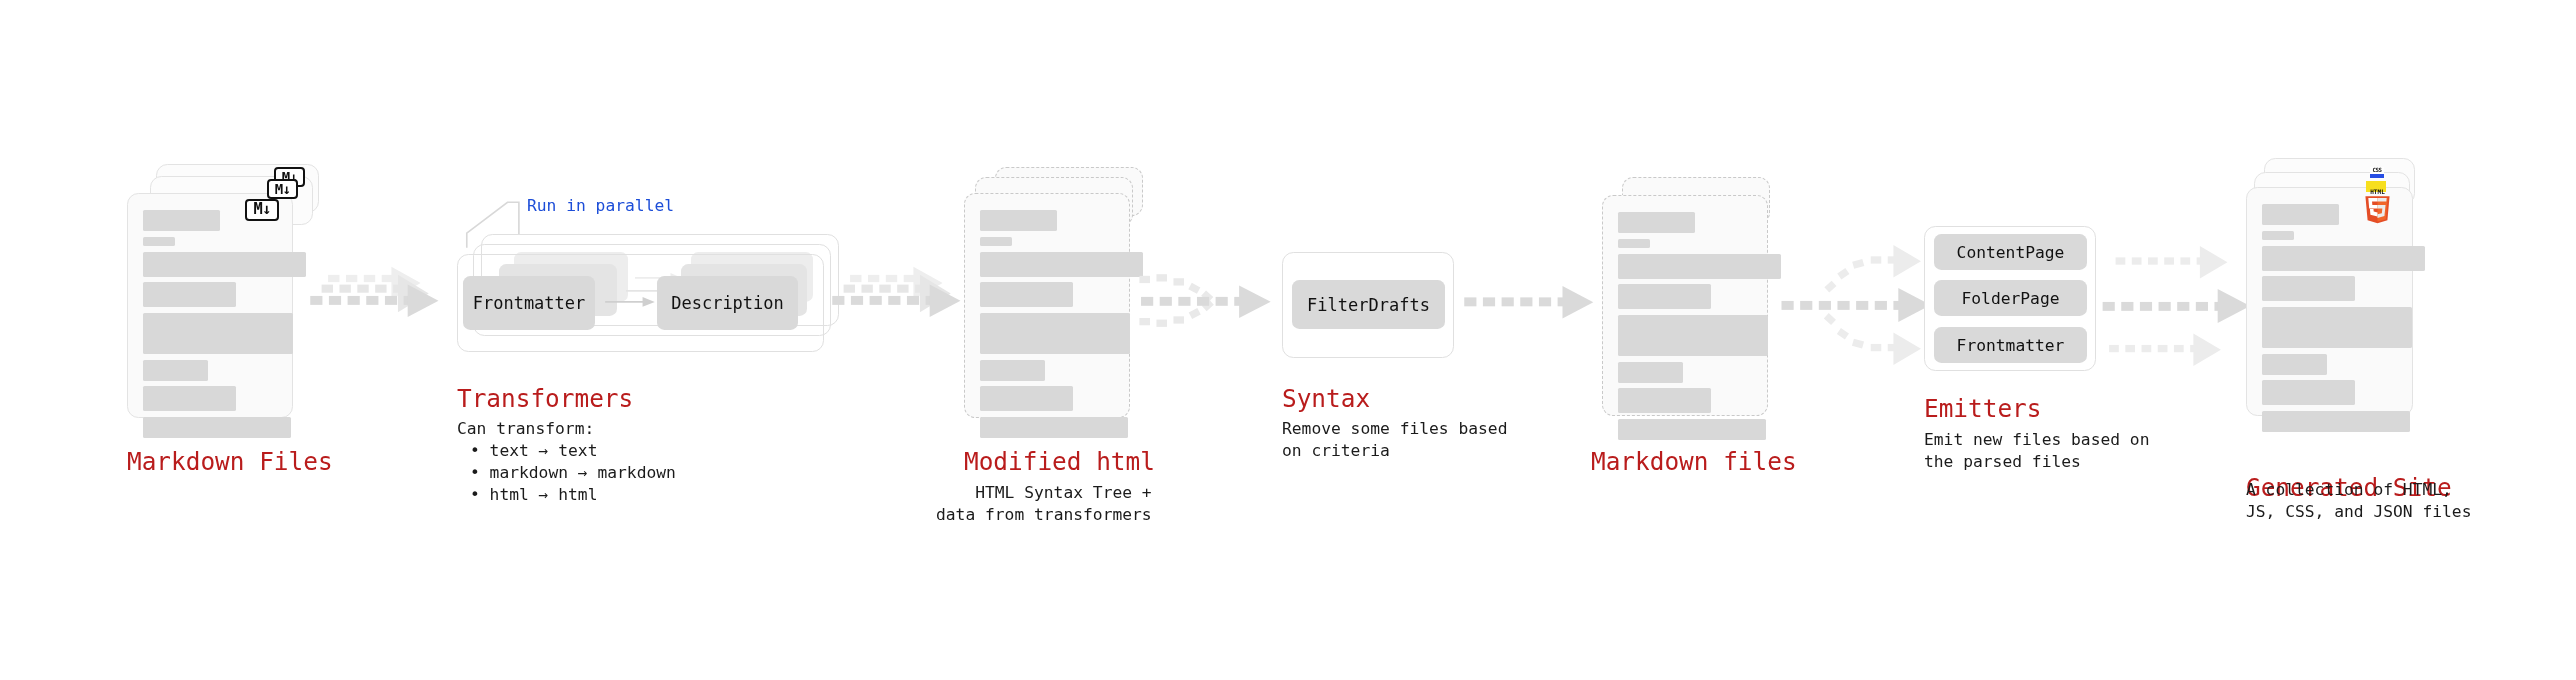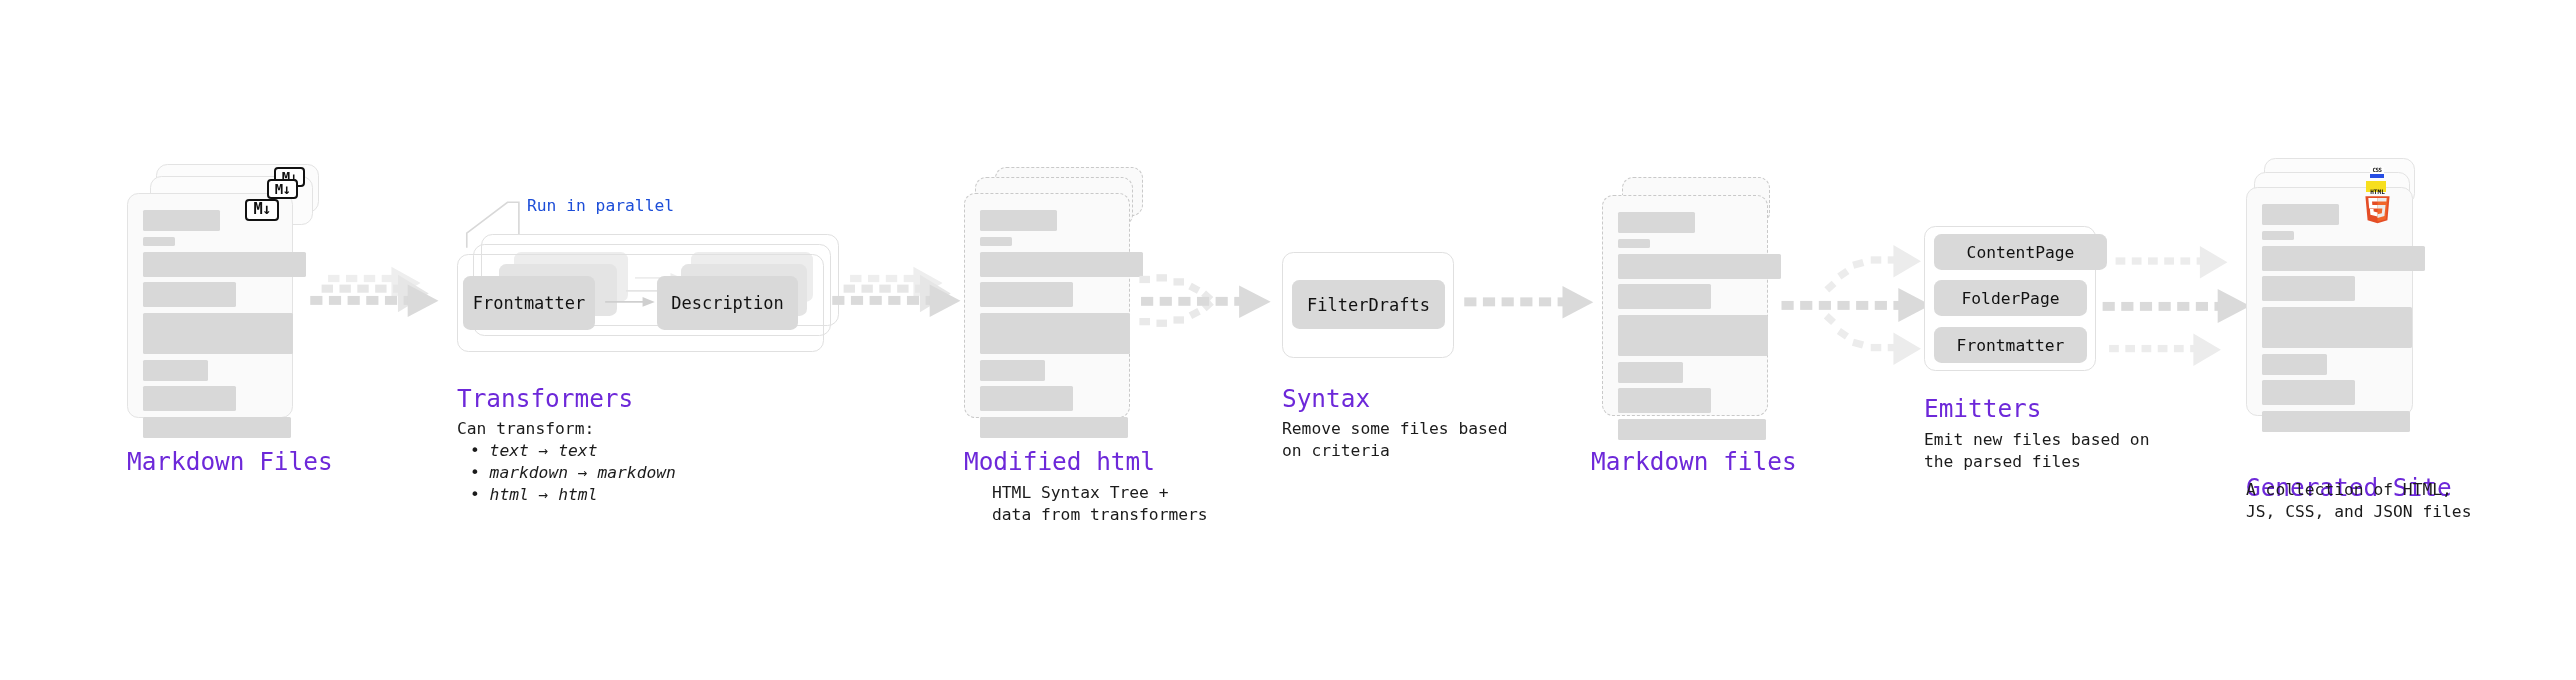--- a/index.html
+++ b/index.html
@@ -71,42 +71,42 @@
     color:#111;
     white-space:nowrap;
   }
   .pill.faded1{background:#e4e4e4;color:transparent;}
   .pill.faded2{background:#ededed;color:transparent;}
 
   
   .h-title{
     position:absolute;
     font-size:24.4px;
-    color:#6d28d9;
+    color:#b91c1c;
     white-space:nowrap;
     letter-spacing:0px;
   }
   .h-sub{
     position:absolute;
     font-size:16.3px;
     line-height:22px;
     color:#1b1b1b;
     white-space:pre;
   }
   .note-parallel{
     position:absolute;
     font-size:16.3px;
     color:#1d4ed8;
     white-space:nowrap;
   }
 
   
   .bullets{position:absolute;font-size:16.3px;line-height:22px;color:#1b1b1b;}
   .bullets .b{white-space:nowrap;}
-  .bullets .b.ind{padding-left:13px;font-style:italic;}
+  .bullets .b.ind{padding-left:13px;}
 
   svg{display:block;overflow:visible;}
   .arrowsvg{position:absolute;}
 </style>
 </head>
 <body>
 
 <div id="stage">
 
   <div class="stage-col" style="left:0">
@@ -239,21 +239,21 @@
           <div class="ln" style="width: 32.5px; height: 9px;"></div>
           <div class="ln" style="width: 163px; height: 25px;"></div>
           <div class="ln" style="width: 93px; height: 25px;"></div>
           <div class="ln" style="width: 150px; height: 41px;"></div>
           <div class="ln" style="width: 65px; height: 21px;"></div>
           <div class="ln" style="width: 93px; height: 25px;"></div>
           <div class="ln" style="width: 148px; height: 21px;"></div>
         </div>
     </div>
     <div class="h-title" style="left:964px;top:447px;">Modified html</div>
-    <div class="h-sub" style="left:992px;top:482px;">HTML Syntax Tree +
+    <div class="h-sub" style="left:936px;top:482px;text-align:right;">HTML Syntax Tree +
 data from transformers</div>
   </div>
 
   <svg class="arrowsvg" style="left:1136px;top:258px;" width="143" height="94" viewBox="0 0 176 116">
     <g fill="#e9e9e9">
       <rect x="4" y="22" width="13" height="9"></rect>
         <rect x="25" y="20" width="13" height="9"></rect>
       <rect x="46" y="25" width="13" height="9"></rect>
         <rect x="66" y="33" width="12" height="9" transform="rotate(28 72 37)"></rect>
       <rect x="82" y="43" width="12" height="9" transform="rotate(42 88 47)"></rect>
@@ -333,21 +333,21 @@
         <rect x="77" y="80" width="15" height="11"></rect>
       <rect x="100" y="80" width="15" height="11"></rect>
         <rect x="123" y="80" width="15" height="11"></rect>
       <rect x="146" y="80" width="10" height="11"></rect>
       <polygon points="152,64 192,85 152,106"></polygon>
     </g>
   </svg>
 
   <div class="stage-col" style="left:0">
     <div class="grpbox solidbg" style="left:1924px;top:226px;width:172px;height:145px;"></div>
-    <div class="pill" style="left:1934px;top:234px;width:173px;height:36px;font-size:16.3px;">ContentPage</div>
+    <div class="pill" style="left:1934px;top:234px;width:153px;height:36px;font-size:16.3px;">ContentPage</div>
     <div class="pill" style="left:1934px;top:280px;width:153px;height:36px;font-size:16.3px;">FolderPage</div>
     <div class="pill" style="left:1934px;top:327px;width:153px;height:36px;font-size:16.3px;">Frontmatter</div>
     <div class="h-title" style="left:1924px;top:394px;">Emitters</div>
     <div class="h-sub" style="left:1924px;top:429px;">Emit new files based on
 the parsed files</div>
   </div>
 
   <svg class="arrowsvg" style="left:2101px;top:237px;" width="154" height="138" viewBox="0 0 190 170">
     <g fill="#ececec">
       <rect x="18" y="25" width="12" height="9"></rect>

